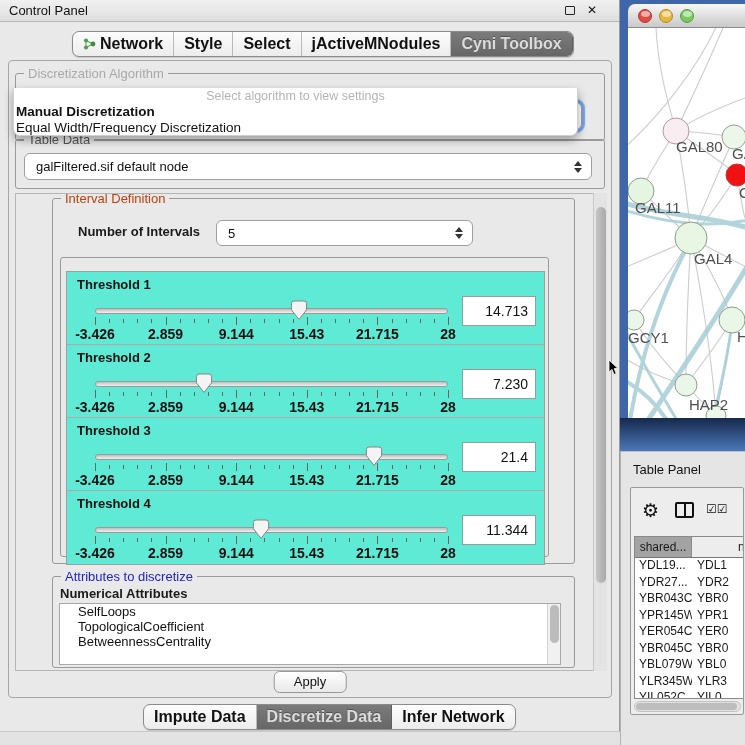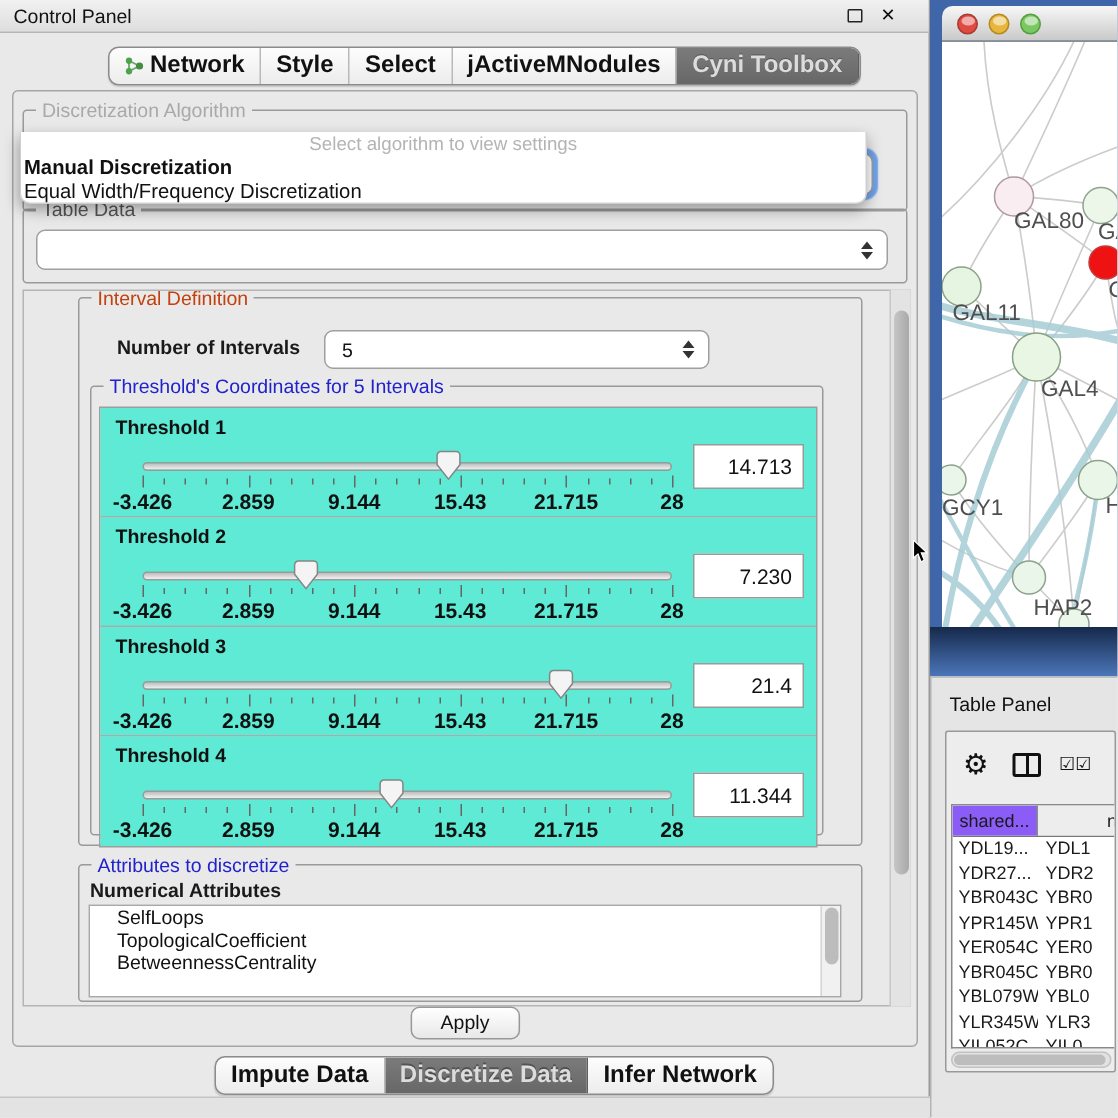--- a/index.html
+++ b/index.html
@@ -90,21 +90,21 @@
   #tp-title { position:absolute; left:12px; top:10px; font-size:13px; color:#111; }
   #tp-panel { position:absolute; left:9px; top:35px; width:114px; height:228px; background:#ededed; border:1px solid #999; border-radius:2px; overflow:hidden; }
   #tp-toolbar { position:absolute; left:0; top:0; width:100%; height:46px; }
   #gear-ic { position:absolute; left:11px; top:11px; font-size:19px; color:#111; font-family:"DejaVu Sans",sans-serif; }
   #split-ic { position:absolute; left:44px; top:14px; width:19px; height:16px; border:2px solid #111; border-radius:2px; }
   #split-ic i { position:absolute; left:50%; top:0; width:2px; height:100%; background:#111; transform:translateX(-50%); }
   #check-ic { position:absolute; left:75px; top:14px; font-size:12px; color:#111; letter-spacing:0px; font-family:"DejaVu Sans",sans-serif; }
   #tp-table { position:absolute; left:3px; top:48px; right:0; height:163px; border:1px solid #8a8a8a; border-right:none; background:#fff; overflow:hidden; }
   #tp-head { display:flex; height:21px; border-bottom:1px solid #777; font-size:12px; }
   .hc { line-height:20px; white-space:nowrap; overflow:hidden; }
-  .hc1 { width:57px; background:#8b5cf6; border-right:1px solid #8a8a8a; text-align:center; }
+  .hc1 { width:57px; background:#a3a3a3; border-right:1px solid #8a8a8a; text-align:center; }
   .hc2 { flex:1; background:#ededed; padding-left:46px; }
   .trow { display:flex; height:16.5px; font-size:12px; }
   .c0 { width:57px; padding-left:4px; white-space:nowrap; overflow:hidden; }
   .c1 { flex:1; padding-left:5px; white-space:nowrap; overflow:hidden; }
   #tp-hscroll { position:absolute; left:3px; top:213px; right:2px; height:11px; background:#e2e2e2; border:1px solid #c2c2c2; border-radius:6px; }
   #tp-hscroll .thumb { position:absolute; left:1px; top:1px; right:3px; height:7px; background:#bdbdbd; border-radius:4px; }
 
   
   #mouse-cursor { position:absolute; left:608px; top:360px; z-index:90; }
 </style>
@@ -153,20 +153,21 @@
         <span class="combo-arrows">
             <i class="up"></i>
             <i class="dn"></i>
           </span>
       </div>
     </div>
 
     <div class="groupbox" style="left:6px; top:78px; width:590px; height:50px;">
       <span class="group-title gt-dim">Table Data</span>
       <div class="combo" style="left:8px; top:13px; width:568px; height:27px;">
+        <span class="val">galFiltered.sif default node</span>
         <span class="combo-arrows">
             <i class="up"></i>
             <i class="dn"></i>
           </span>
       </div>
     </div>
 
     <div id="scrollpane">
 
       <div class="groupbox" style="left:36px; top:4px; width:523px; height:366px;">
@@ -175,21 +176,20 @@
         <span style="position:absolute; left:25px; top:25px; font-weight:bold;">Number of Intervals</span>
         <div class="combo" style="left:163px; top:21px; width:257px; height:26px;">
           <span class="val">5</span>
           <span class="combo-arrows">
               <i class="up"></i>
               <i class="dn"></i>
             </span>
         </div>
 
         <div class="groupbox" style="left:7px; top:58px; width:489px; height:300px;">
-          <span class="group-title gt-blue">Threshold's Coordinates for 5 Intervals</span>
 
           <div style="position:absolute; left:5px; top:13px; width:479px; height:294px; border:1px solid #9e9e9e;">
 
             <div class="threshold-row">
               <span class="thr-label">Threshold 1</span>
               <div class="slider-area">
                 <div class="track"></div>
                 <svg class="thumb-svg thumb" viewBox="0 0 18 21" style="left: calc(57.7197% - 9px);">
                     <path d="M4,1 h10 a2.6,2.6 0 0 1 2.6,2.6 v6.2 l-7.6,9.6 l-7.6,-9.6 v-6.2 a2.6,2.6 0 0 1 2.6,-2.6 z" fill="#f4f4f4" stroke="#858585" stroke-width="1"></path>
                   </svg>

